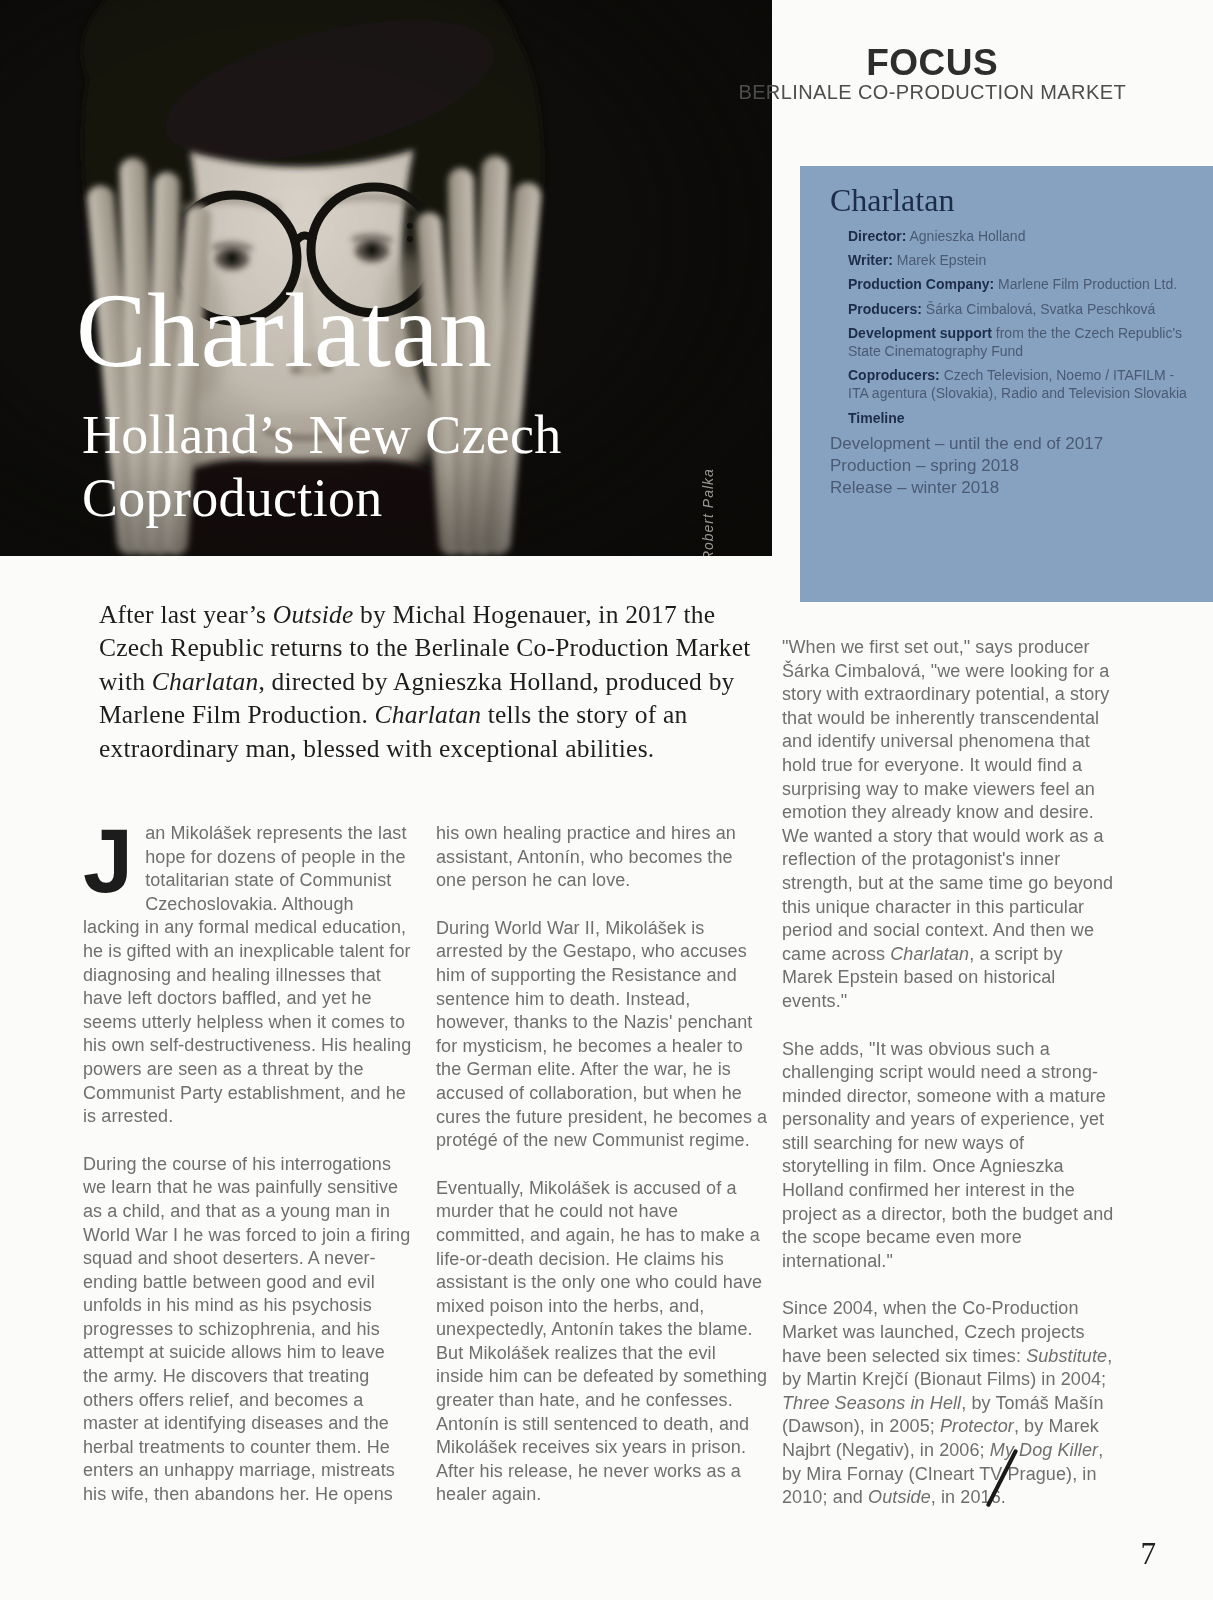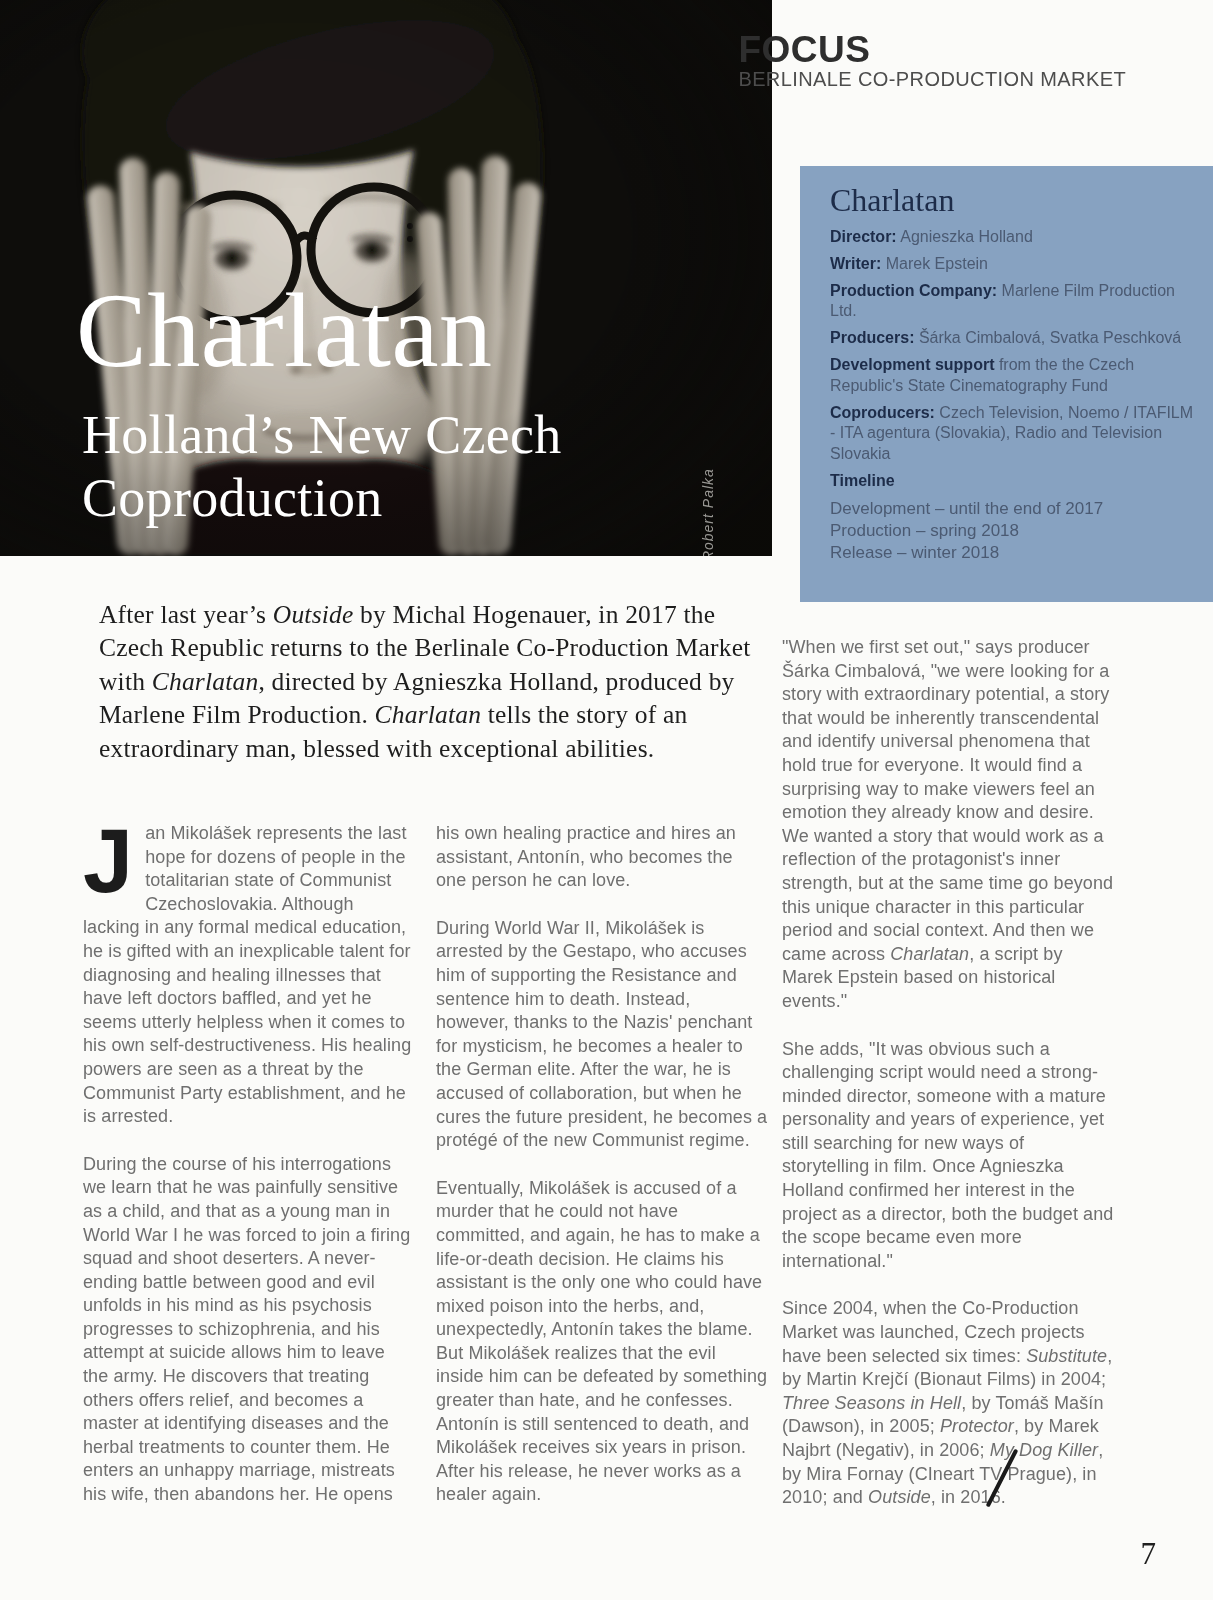--- a/index.html
+++ b/index.html
@@ -34,21 +34,21 @@
     color: #ffffff; letter-spacing: 0.3px;
   }
   .credit {
     position: absolute; left: 700px; top: 418px; height: 165px;
     writing-mode: vertical-rl; transform: rotate(180deg);
     font-style: italic; font-size: 14px; letter-spacing: 1px;
     color: #989793;
   }
 
   
-  .focus-header { position: absolute; top: 31px; right: 87px; text-align: left; }
+  .focus-header { position: absolute; top: 44px; right: 87px; text-align: center; }
   .focus-title {
     font-size: 37px; font-weight: bold; color: #2e2e2e;
     letter-spacing: 0.5px; line-height: 1;
   }
   .focus-subtitle {
     font-size: 20px; color: #4d4d4d; letter-spacing: 0.4px;
   }
 
   
   .infobox {
@@ -57,22 +57,22 @@
     background: var(--box-bg, #87a2c1);
     padding: 16px 18px 0 30px;
     overflow: hidden;
   }
   .infobox-title {
     margin: 0 0 8px 0;
     font-family: "Liberation Serif", serif; font-weight: 400;
     font-size: 32px; color: var(--navy, #1d2c49);
   }
   .infobox .field {
-    margin: 0 0 6px 0;
-    font-size: 16px; line-height: 1.3;
+    margin: 0 0 6px 18px;
+    font-size: 14px; line-height: 1.3;
     color: var(--box-text, #4b5a72);
   }
   .infobox .field b { color: var(--navy, #1d2c49); }
   .infobox .tl-line {
     font-size: 17px; line-height: 1.3; color: var(--box-text, #4b5a72);
   }
 
   
   .intro {
     position: absolute; left: 83px; top: 582px; width: 676px;

